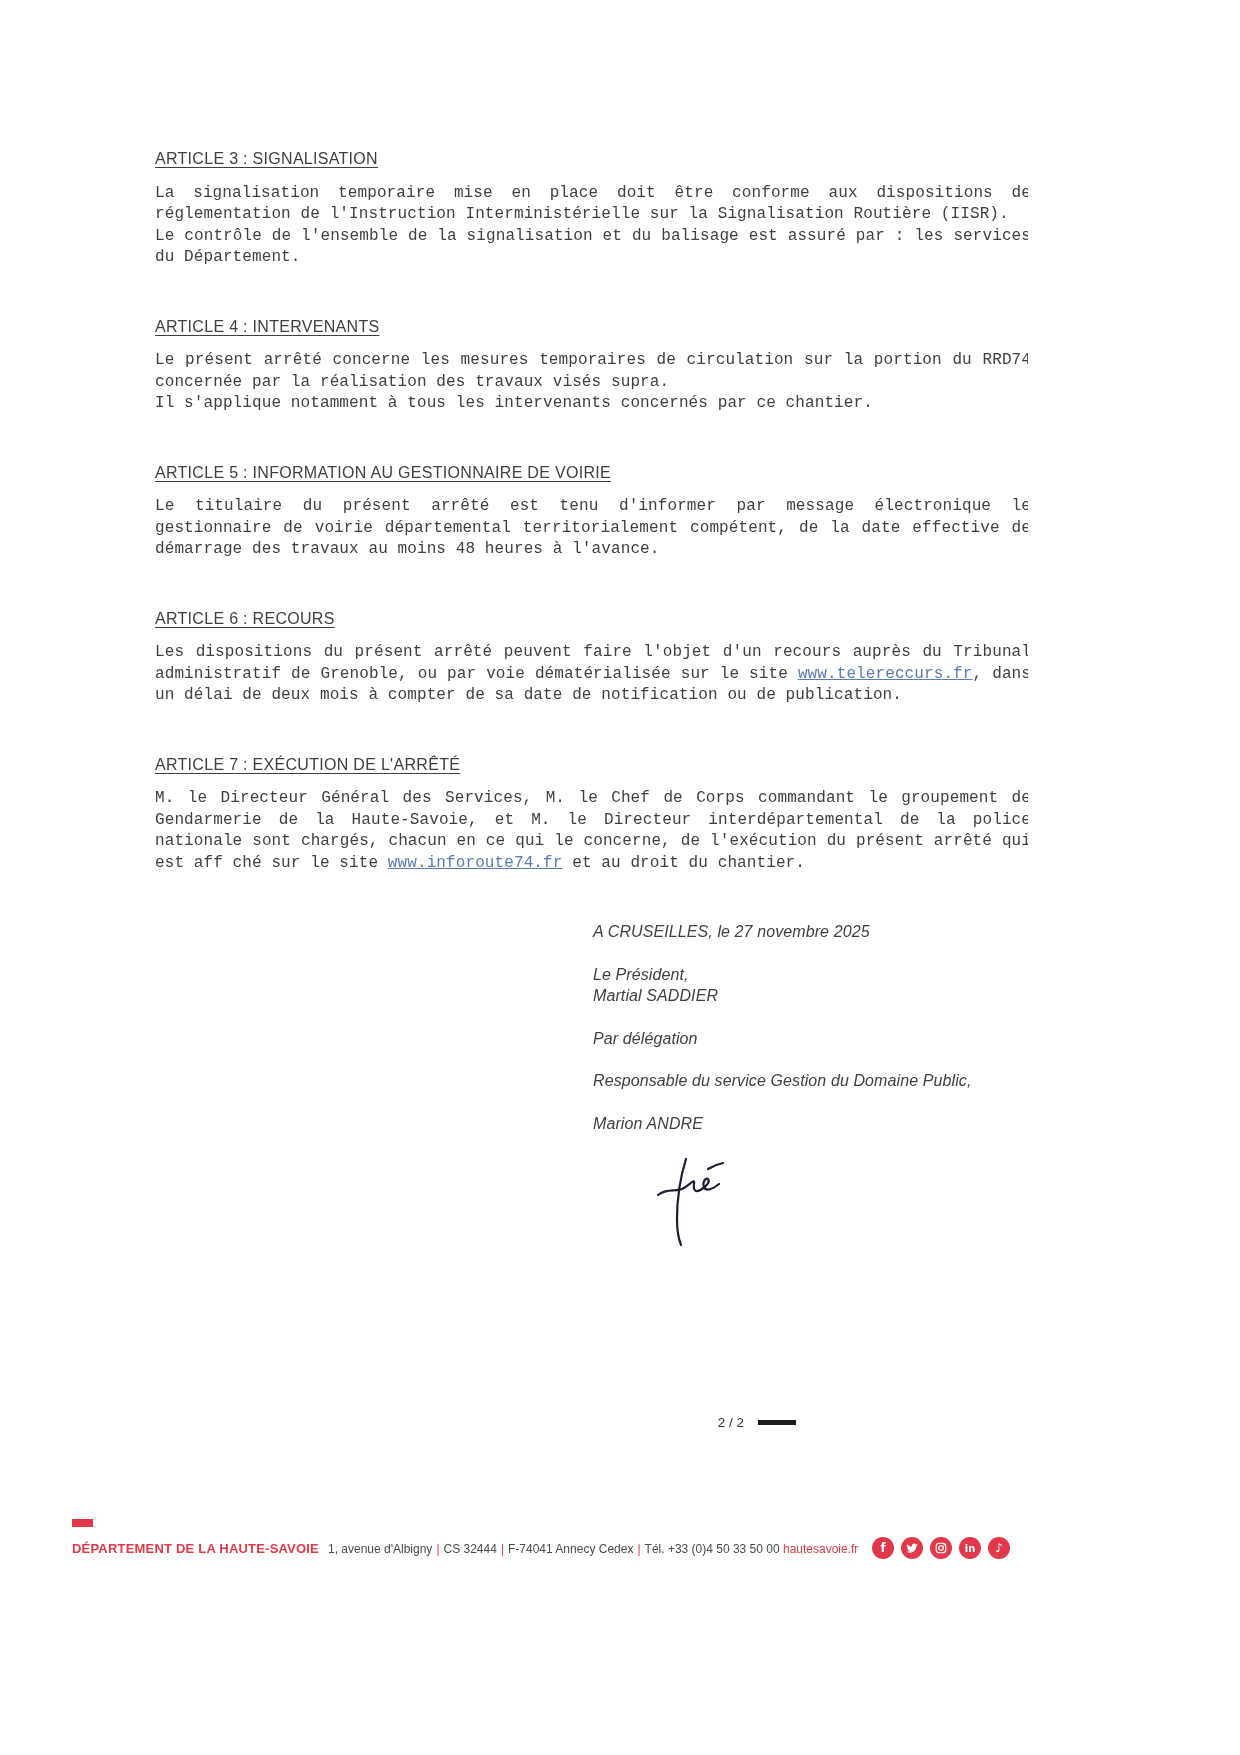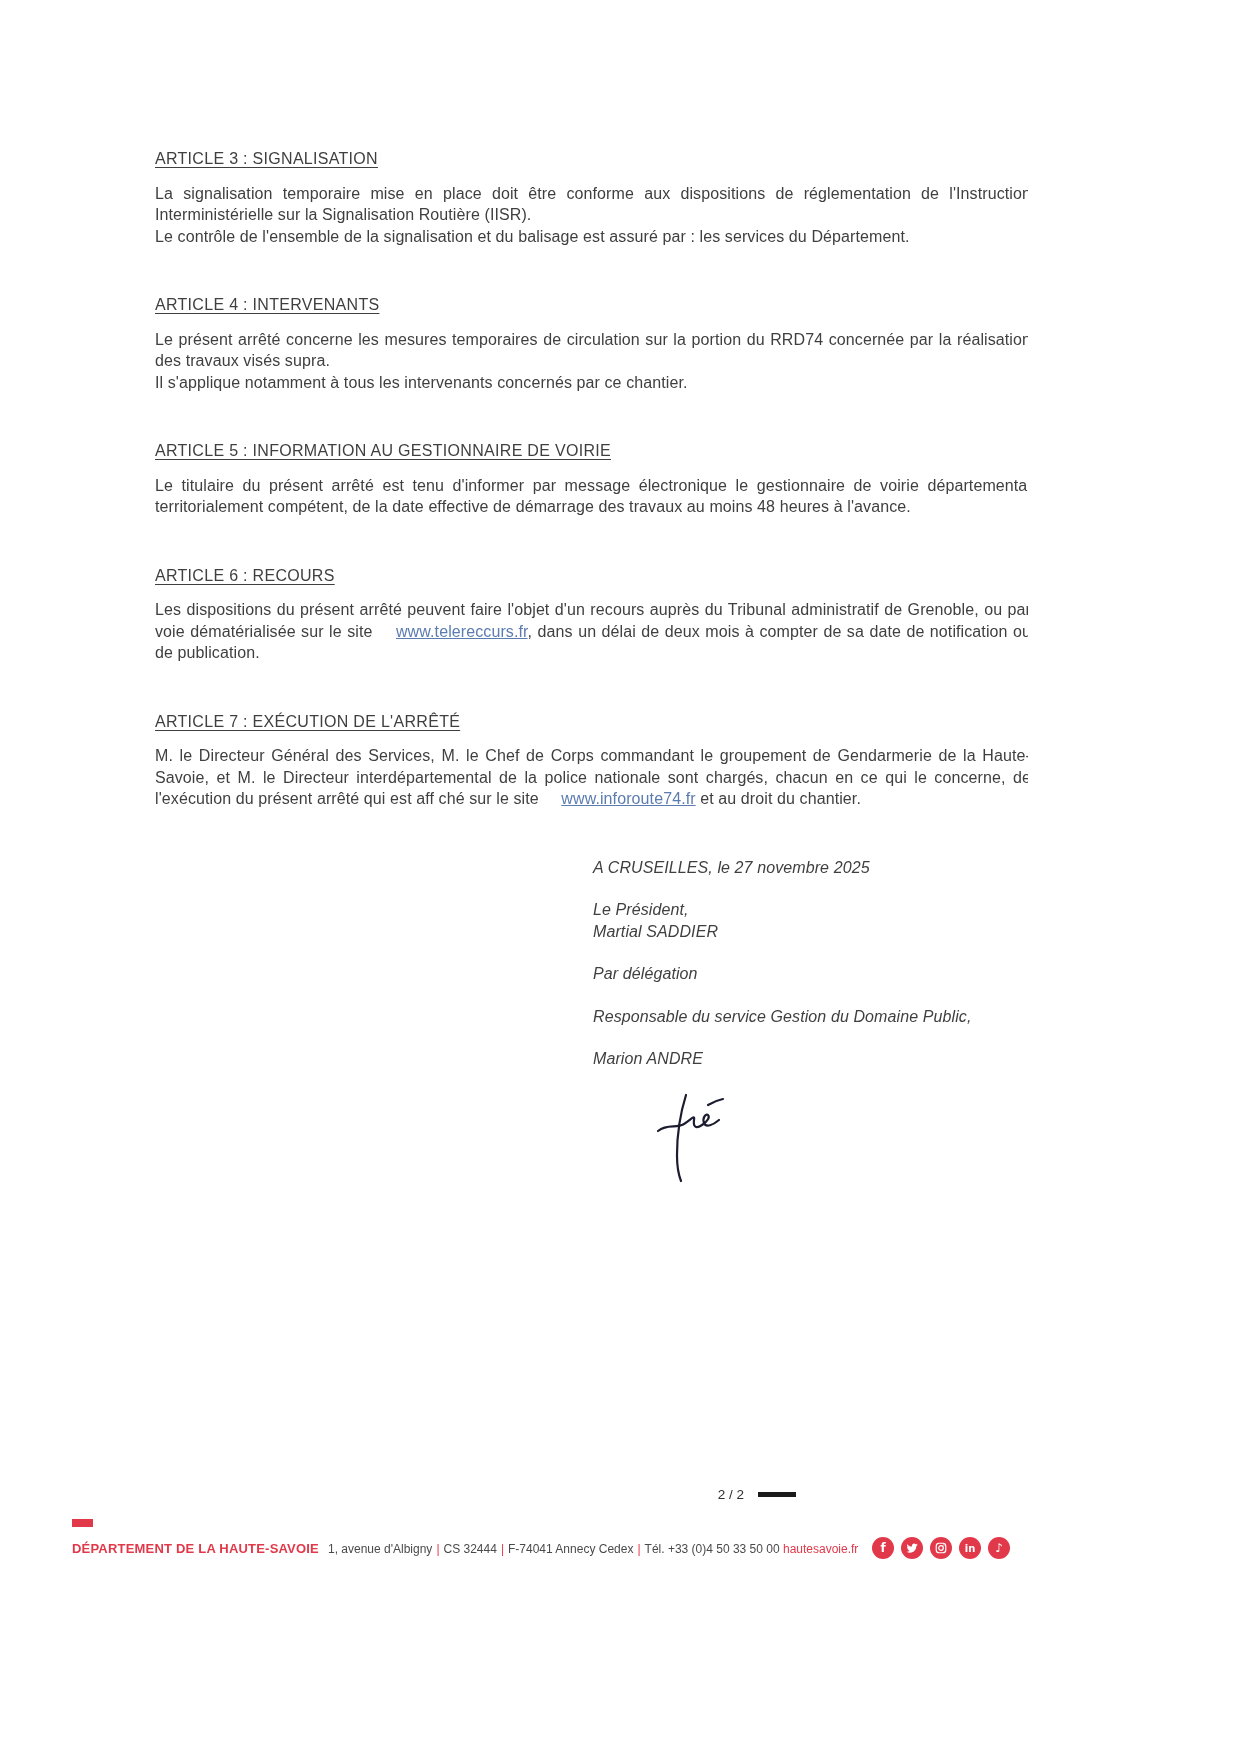--- a/index.html
+++ b/index.html
@@ -22,33 +22,33 @@
   }
   .article { margin-bottom:47px; }
   .article h2 {
     font-size:16px;
     font-weight:400;
     letter-spacing:.3px;
     text-decoration:underline;
     text-underline-offset:3px;
     margin-bottom:13px;
   }
-  .article p { text-align:justify; }
-  a.doclink { color:var(--link,#5b7cb0); text-decoration:underline; cursor:pointer;margin-left:18px; }
+  .article p { text-align:justify;font-family:Liberation Mono, monospace; }
+  a.doclink { color:var(--link,#5b7cb0); text-decoration:underline; cursor:pointer; }
   a.site-link { color:var(--brand-red,#e2394a); text-decoration:none; cursor:pointer; }
 
   .closing { margin-left:438px; margin-top:24px;font-style:italic; }
   .closing .block { margin-bottom:21px; }
   .closing .line { display:block; }
 
   .signature-wrap { margin-left:493px; margin-top:6px; height:96px; }
   .signature-wrap svg { color:var(--signature-ink,#1c1c30); }
 
   .pagenum-row {
-    position:absolute; top:1487px; right:232px;
+    position:absolute; top:1415px; right:232px;
     display:flex; align-items:center; gap:14px;
     font-size:13.5px; color:#303030;
   }
   .pagenum-bar { width:38px; height:5px; background:var(--bar-black,#1b1b1b); }
 
   .footer-tick {
     position:absolute; left:72px; top:1519px;
     width:21px; height:8px;
     background:var(--brand-red,#e2394a);
   }

